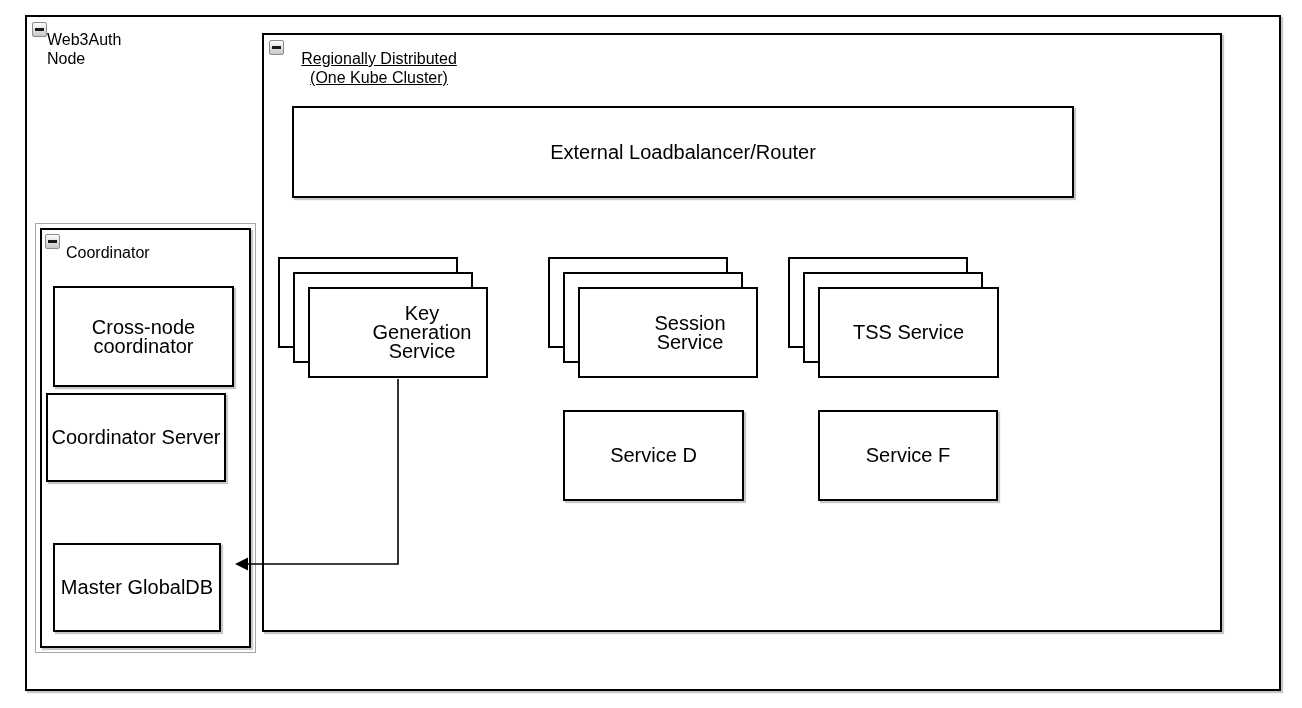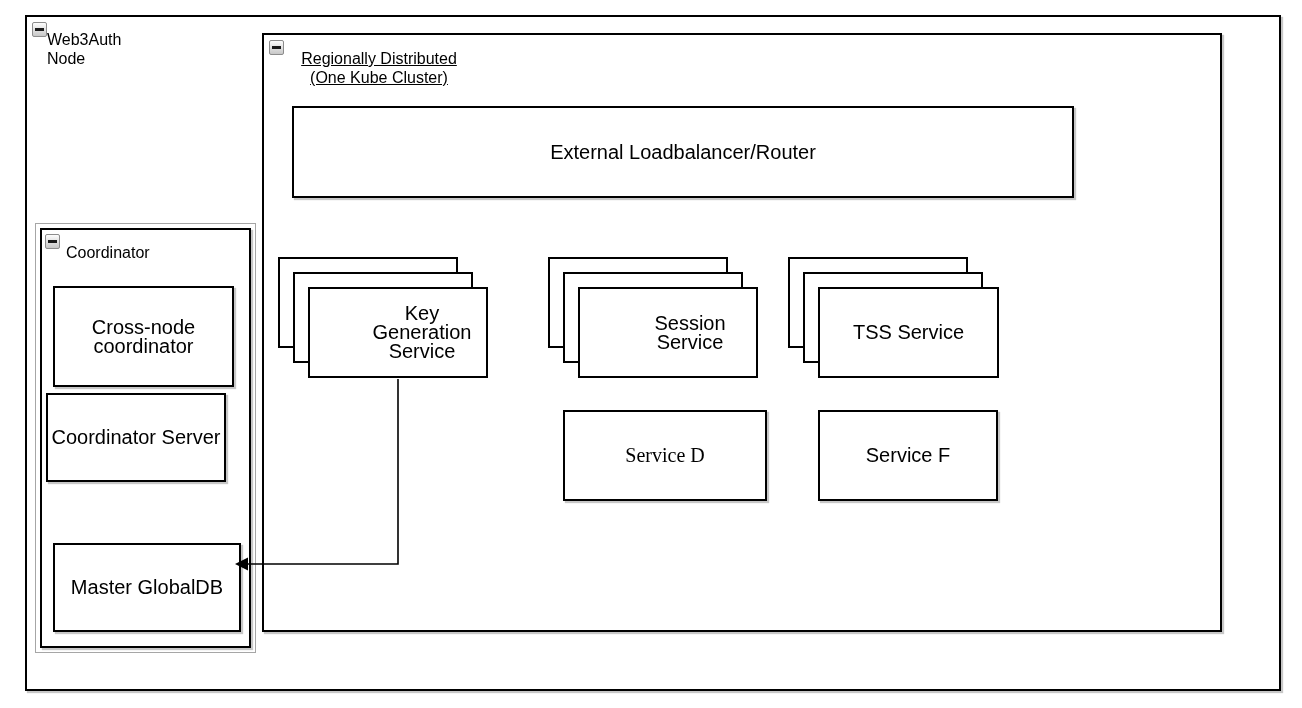--- a/index.html
+++ b/index.html
@@ -110,42 +110,42 @@
   <div class="box" style="left:578px; top:287px; width:180px; height:91px; z-index:7;padding-left:44px;">
     <span>Session Service</span>
   </div>
 
   <div class="stack-layer" style="left:788px; top:257px; width:180px; height:91px; z-index:5;"></div>
   <div class="stack-layer" style="left:803px; top:272px; width:180px; height:91px; z-index:6;"></div>
   <div class="box" style="left:818px; top:287px; width:181px; height:91px; z-index:7;">
     <span>TSS Service</span>
   </div>
 
-  <div class="box shadowed" style="left:563px; top:410px; width:204px; height:91px; z-index:5;font-family:Liberation Serif, serif;">
+  <div class="box shadowed" style="left:563px; top:410px; width:181px; height:91px; z-index:5;">
     <span>Service D</span>
   </div>
   <div class="box shadowed" style="left:818px; top:410px; width:180px; height:91px; z-index:5;">
     <span>Service F</span>
   </div>
 
   <div class="group-outline" style="left:35px; top:223px; width:221px; height:430px; z-index:3;"></div>
   <div class="shape shadowed" style="left:40px; top:228px; width:211px; height:420px; z-index:4;"></div>
   <div class="collapse-btn" style="left:45px; top:234px; z-index:10;">
     <div class="minus-bar"></div>
   </div>
   <div class="container-label" style="left:66px; top:243px; text-align:left; z-index:10;">Coordinator</div>
 
   <div class="box shadowed" style="left:53px; top:286px; width:181px; height:101px; z-index:8;">
     <span>Cross-node
 coordinator</span>
   </div>
   <div class="box shadowed" style="left:46px; top:393px; width:180px; height:89px; z-index:8;">
     <span>Coordinator Server</span>
   </div>
-  <div class="box shadowed" style="left:53px; top:543px; width:188px; height:89px; z-index:8;">
+  <div class="box shadowed" style="left:53px; top:543px; width:168px; height:89px; z-index:8;">
     <span>Master GlobalDB</span>
   </div>
 
   <svg id="edge-layer">
     <polyline points="398,379 398,564 246,564" fill="none" stroke="#000000" stroke-width="1.6"></polyline>
     <polygon points="235,564 248,557.5 248,570.5" fill="#000000" stroke="none"></polygon>
   </svg>
 
 </div>
 

